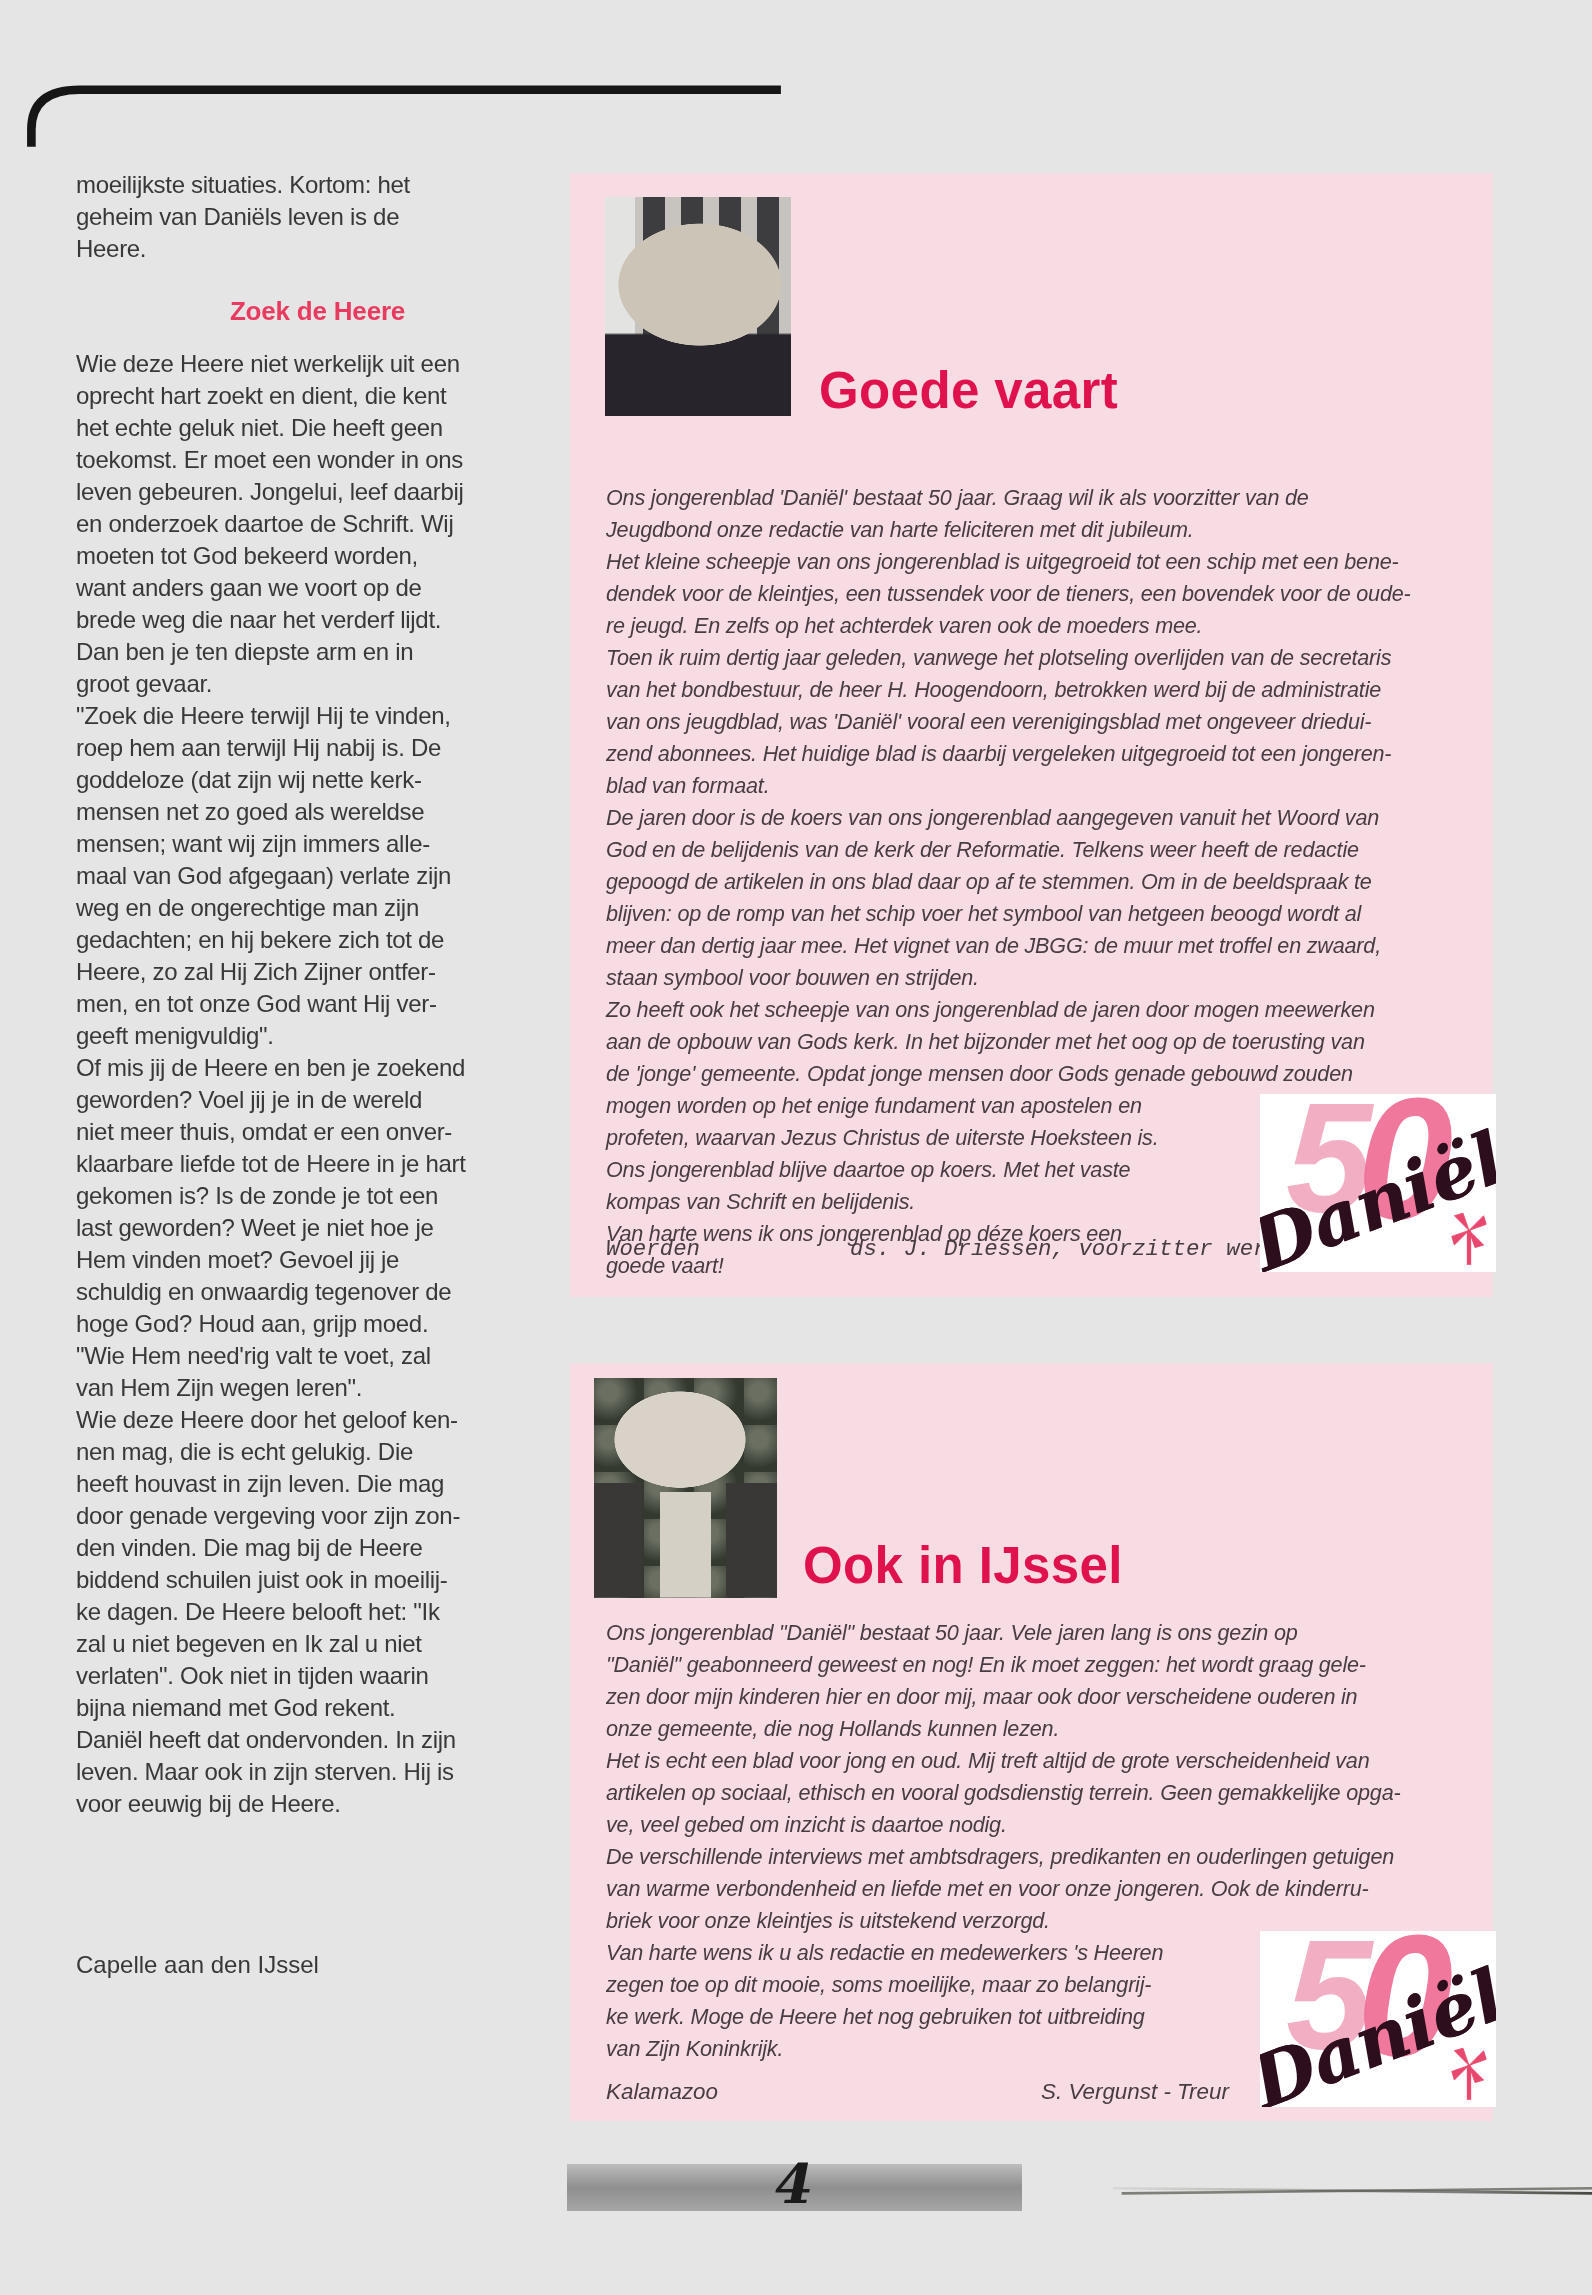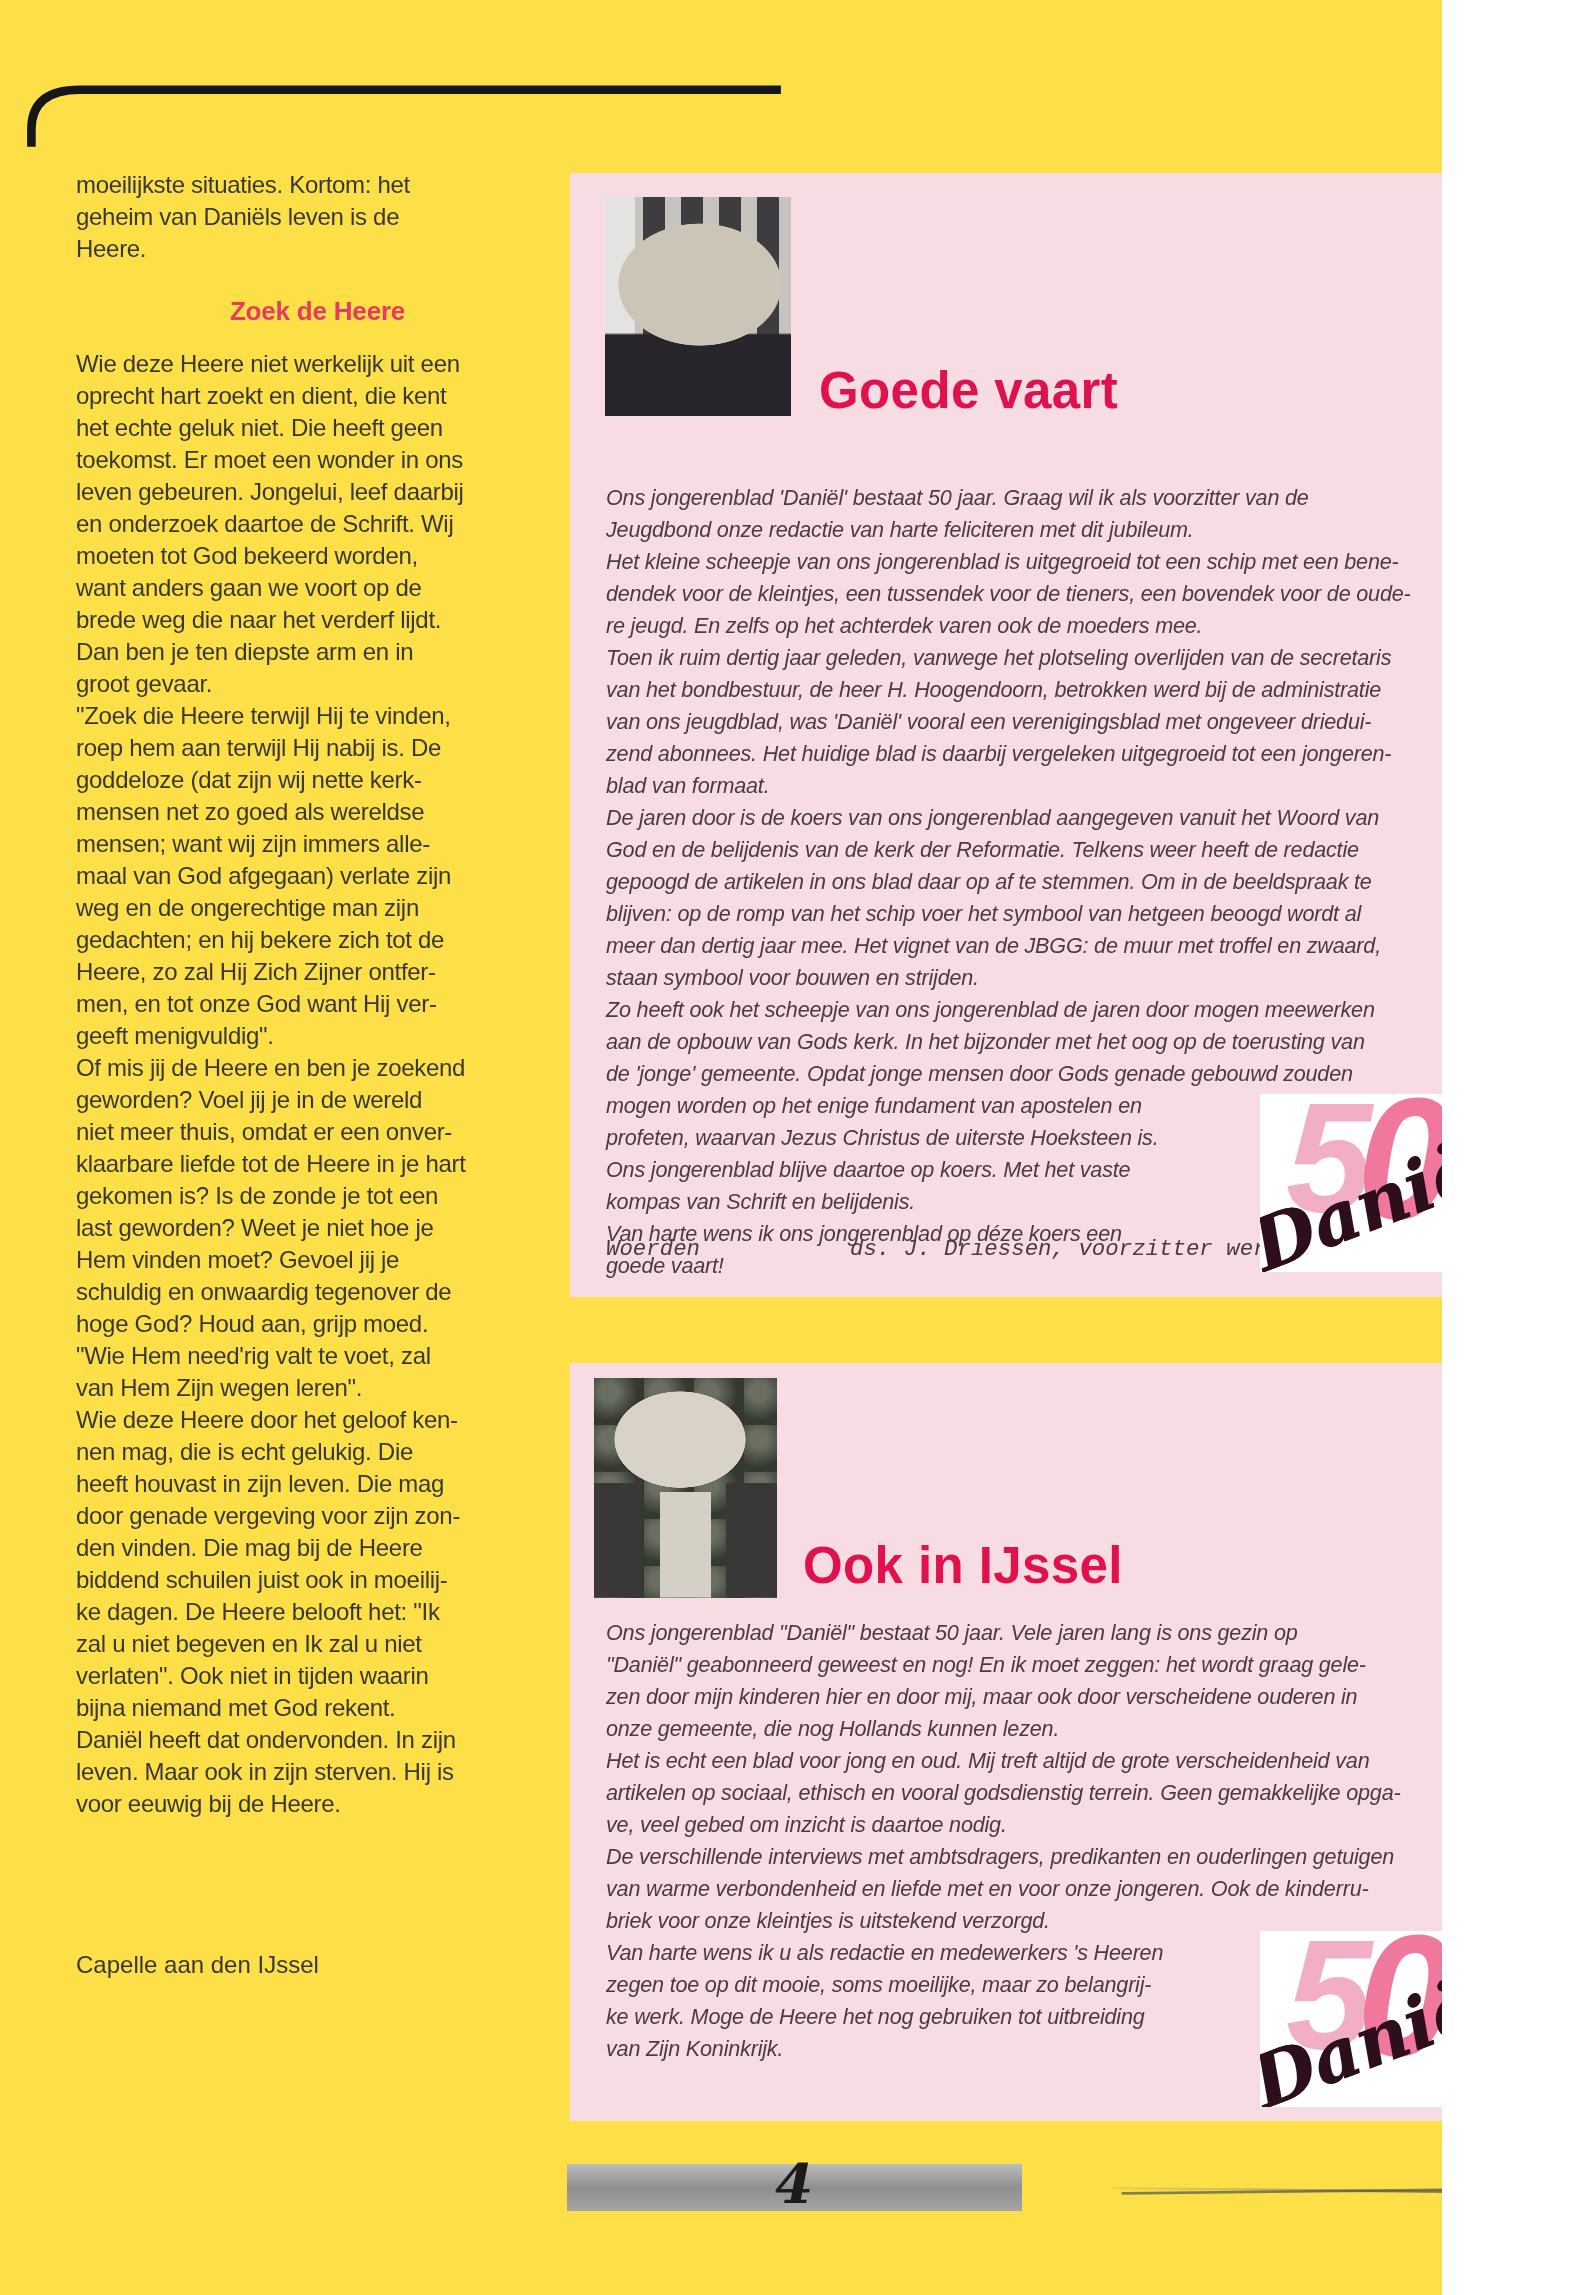--- a/index.html
+++ b/index.html
@@ -1,18 +1,18 @@
 <!DOCTYPE html>
 <html style="font-size:14px"><head>
 <meta charset="utf-8">
 <style>
   html,body{margin:0;padding:0;background:#ffffff;}
   .page{
-    position:relative;width:1442px;height:2295px;overflow:hidden;
-    background:#fde047;font-family:"Liberation Sans",sans-serif;
+    position:relative;width:1592px;height:2295px;overflow:hidden;
+    background:#e5e5e5;font-family:"Liberation Sans",sans-serif;
   }
   
   .rule-svg{position:absolute;left:0;top:0;pointer-events:none;}
   
   .left-col{position:absolute;left:76px;top:169px;width:483px;color:#38383a;}
   .intro,.body-block{
     font-size:24px;line-height:32px;letter-spacing:-0.3px;white-space:pre;
   }
   .col-heading{
     font-size:26px;font-weight:bold;color:#e93a5f;margin:31px 0 21px 0;letter-spacing:-0.2px;text-align:center;
@@ -230,20 +230,24 @@
 Het is echt een blad voor jong en oud. Mij treft altijd de grote verscheidenheid van
 artikelen op sociaal, ethisch en vooral godsdienstig terrein. Geen gemakkelijke opga-
 ve, veel gebed om inzicht is daartoe nodig.
 De verschillende interviews met ambtsdragers, predikanten en ouderlingen getuigen
 van warme verbondenheid en liefde met en voor onze jongeren. Ook de kinderru-
 briek voor onze kleintjes is uitstekend verzorgd.
 Van harte wens ik u als redactie en medewerkers 's Heeren
 zegen toe op dit mooie, soms moeilijke, maar zo belangrij-
 ke werk. Moge de Heere het nog gebruiken tot uitbreiding
 van Zijn Koninkrijk.</div>
+    <div class="sig">
+      <span class="place">Kalamazoo</span>
+      <span class="author">S. Vergunst - Treur</span>
+    </div>
     <div class="logo">
       <span class="five">5</span>
       <span class="zero">0</span>
       <span class="script">Daniël</span>
       <svg class="windmill" width="50" height="62" viewBox="0 0 58 72">
         <g stroke="#e8486e" fill="#e8486e">
           <line x1="29" y1="26" x2="29" y2="66" stroke-width="5"></line>
           <path d="M29 26 L12 9 L22 6 Z"></path>
           <path d="M29 26 L46 9 L49 19 Z"></path>
           <path d="M29 26 L46 43 L36 46 Z"></path>

